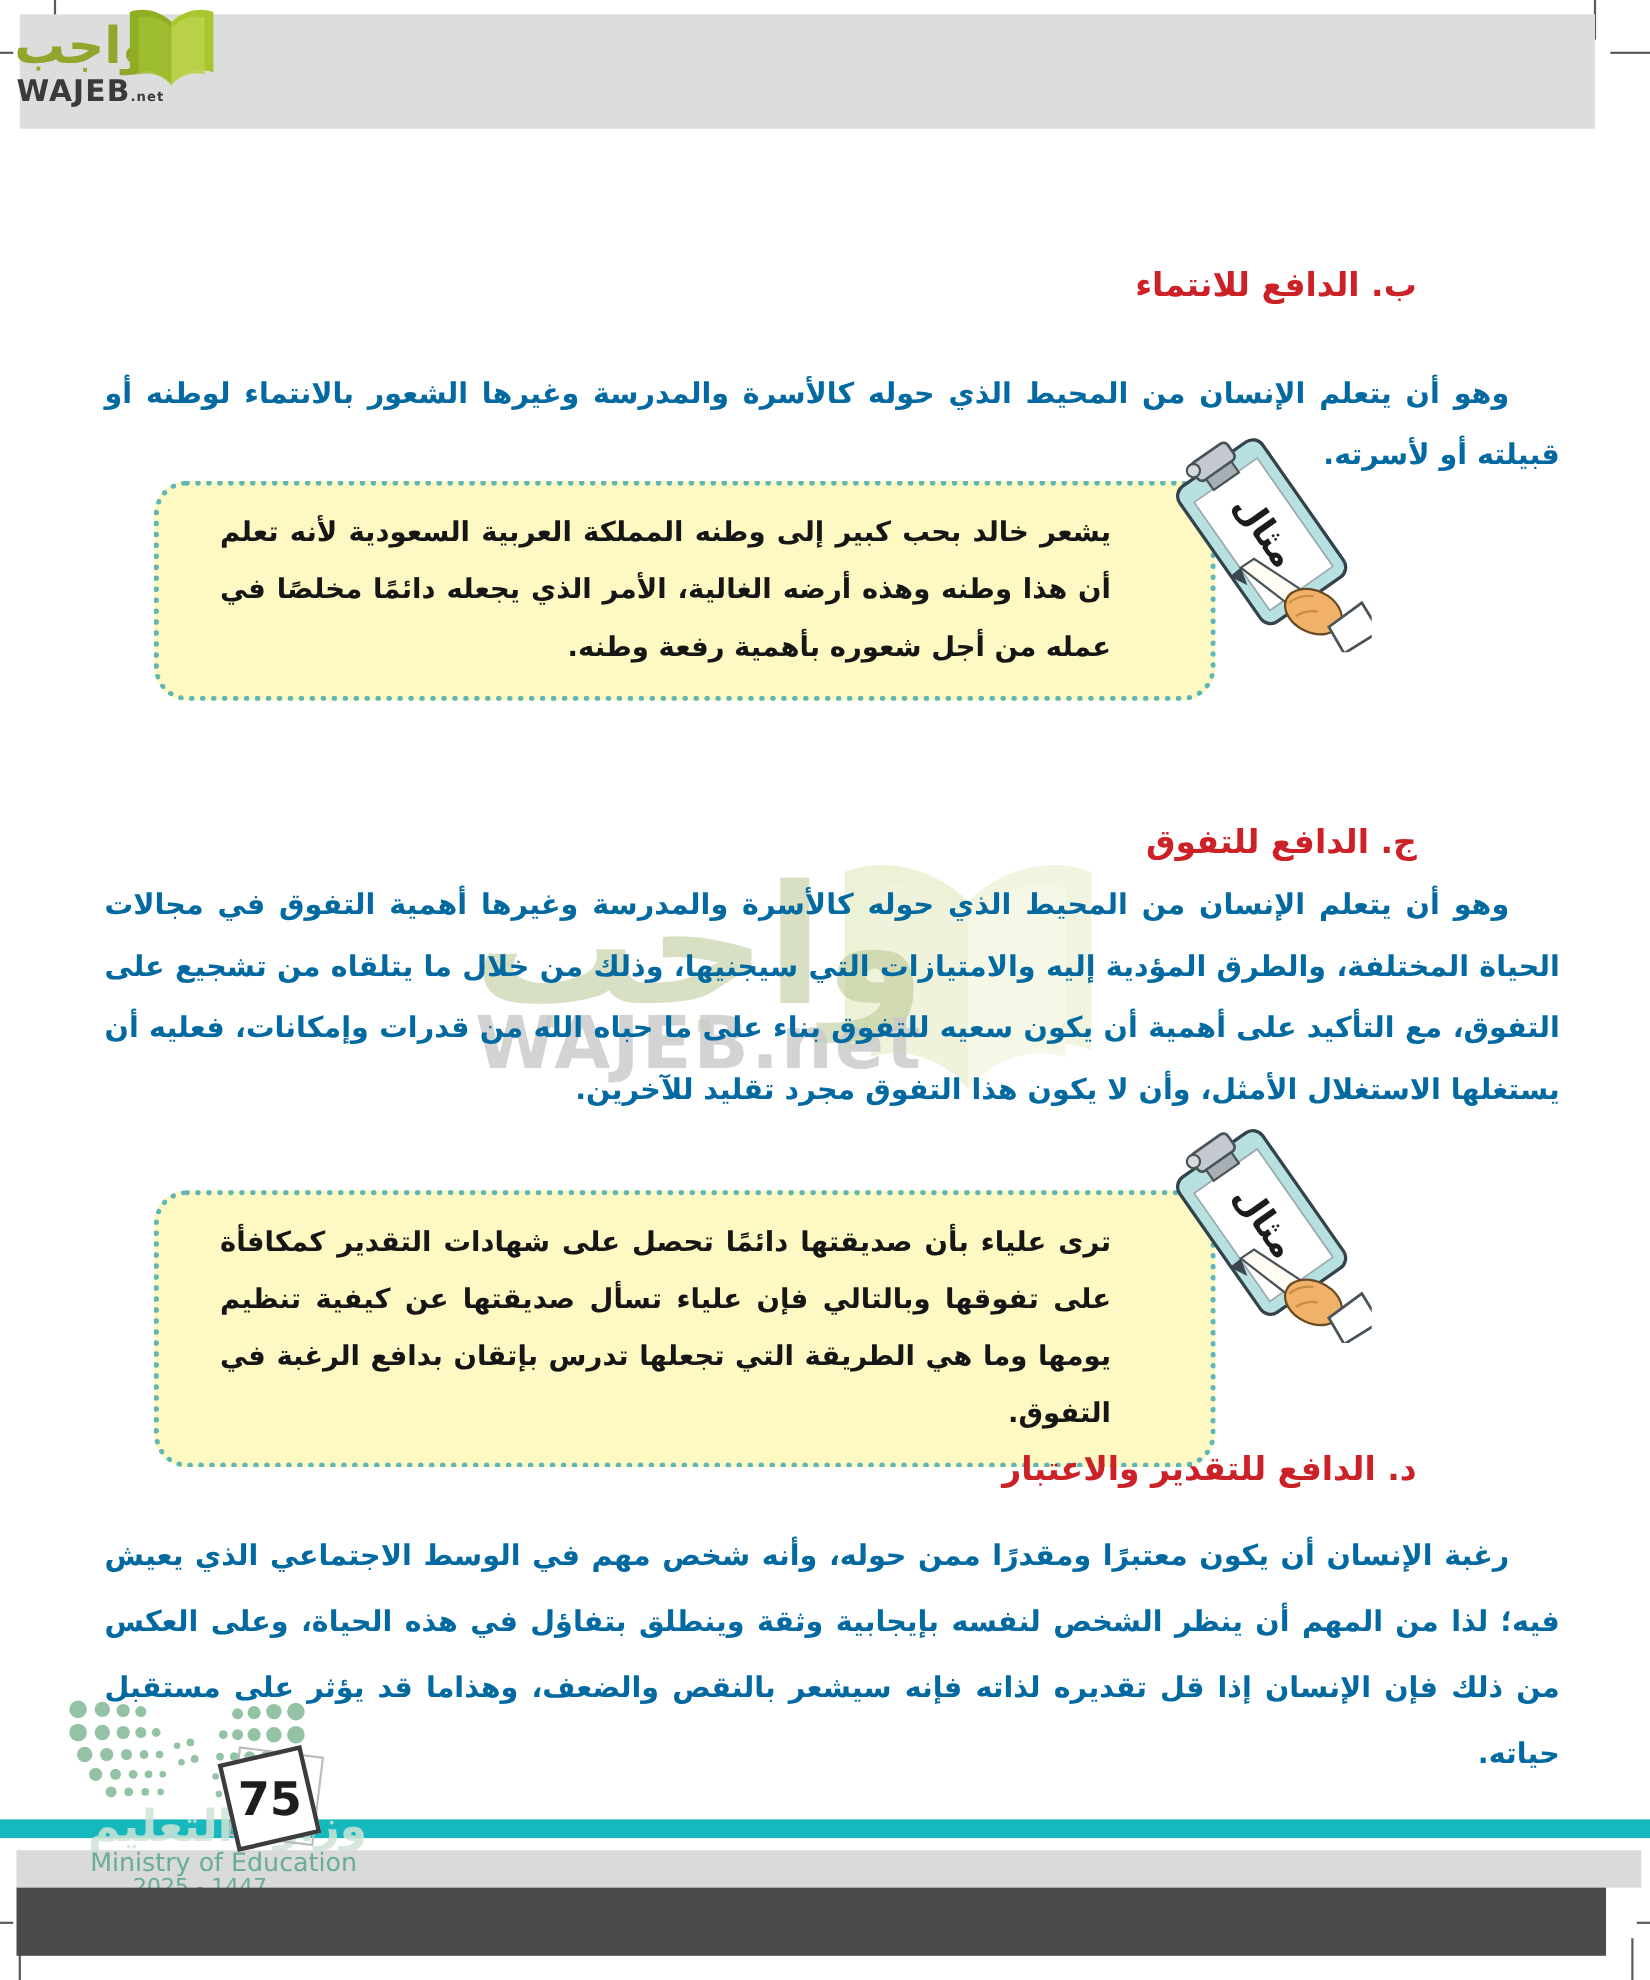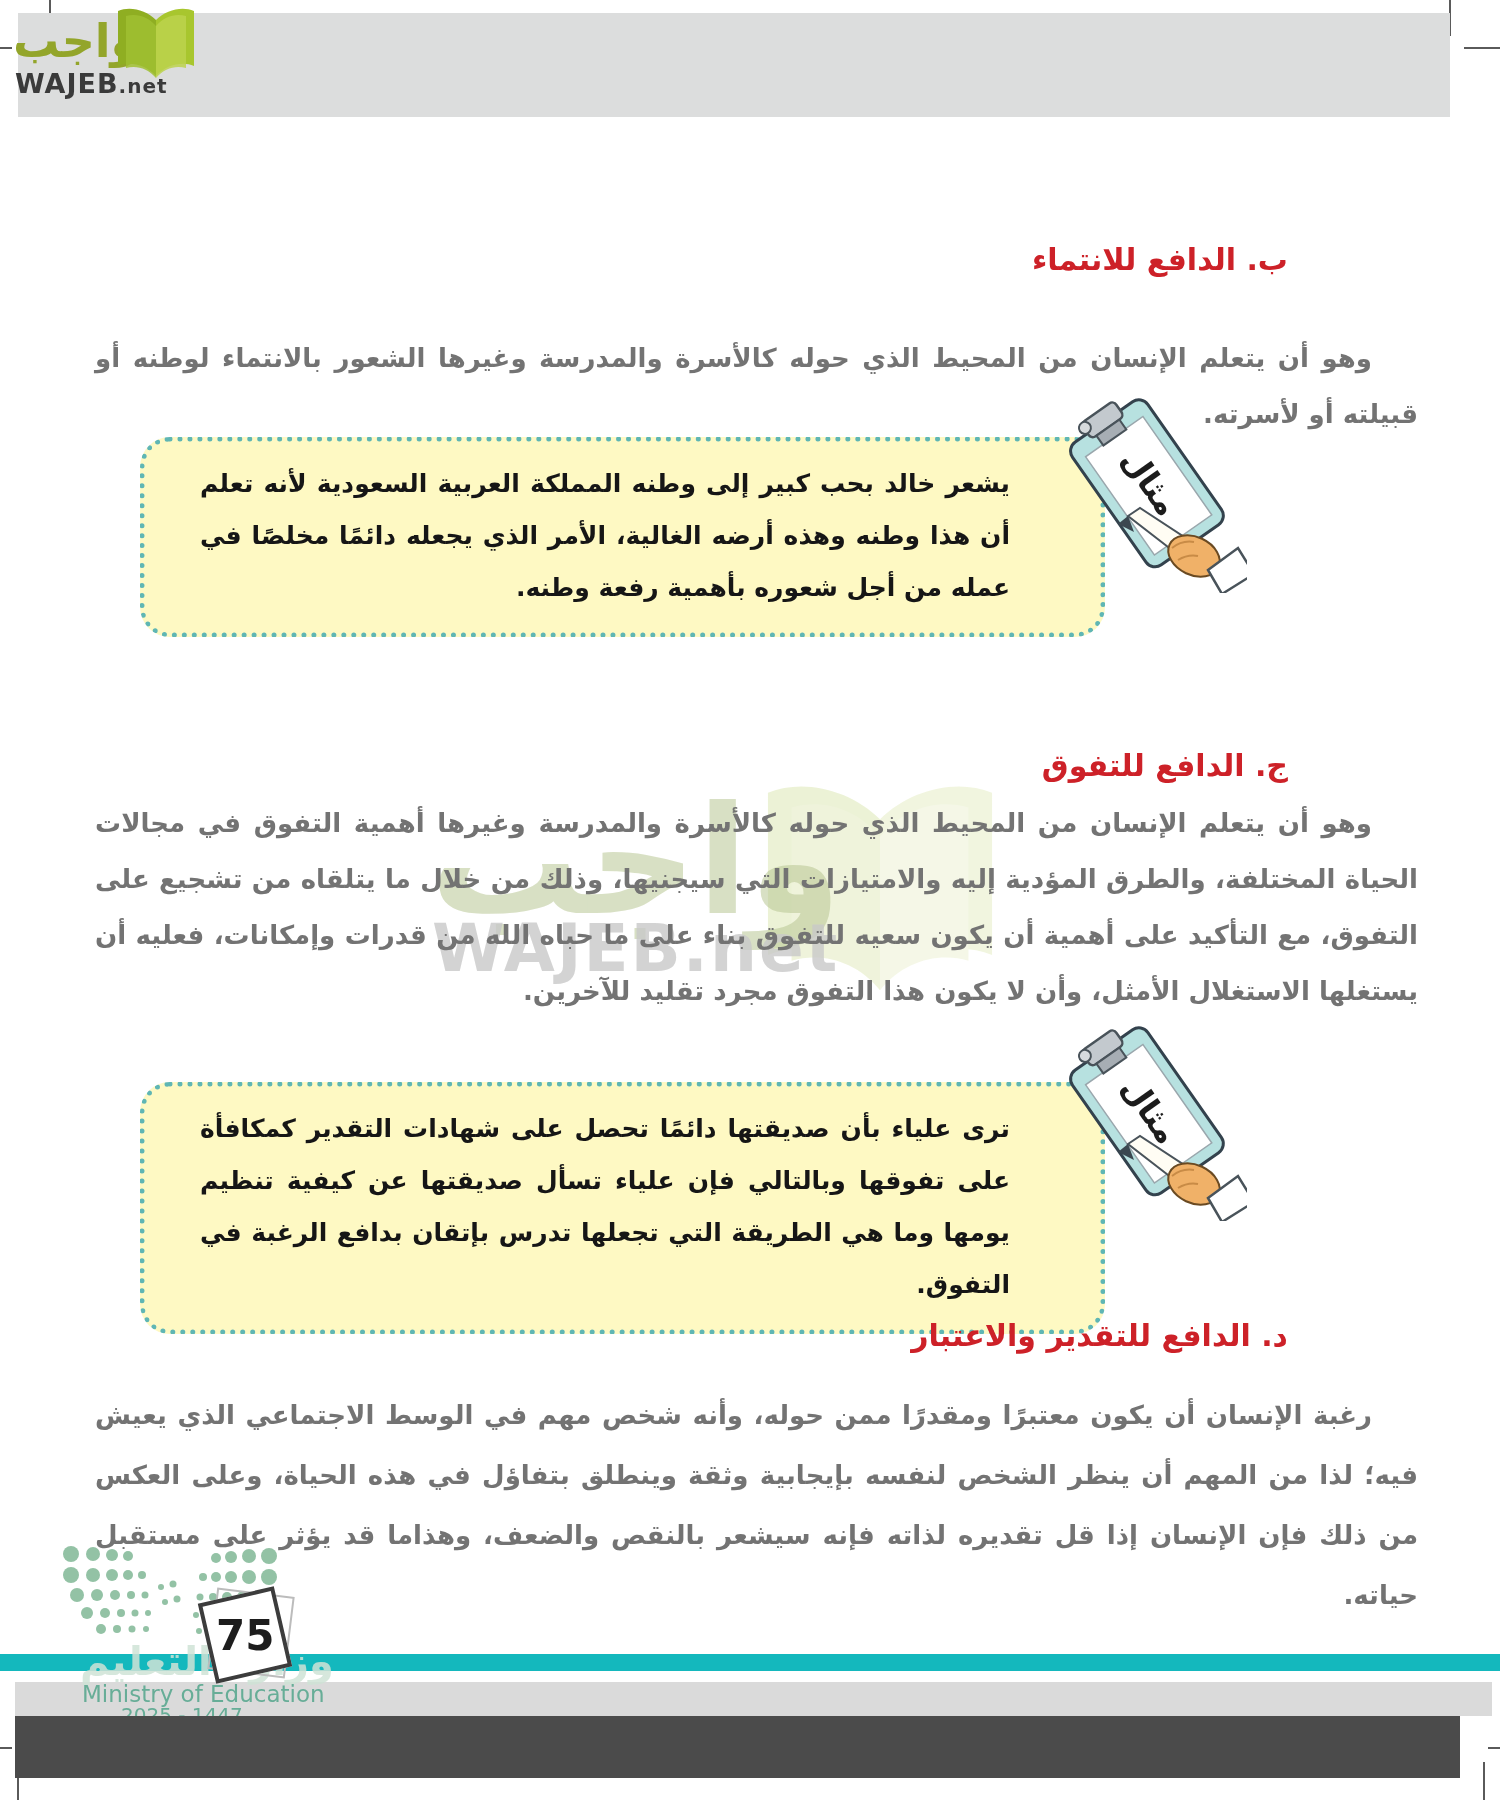--- a/index.html
+++ b/index.html
@@ -7,26 +7,26 @@
   .page { position:relative; width:1500px; height:1800px; background:#ffffff; overflow:hidden; }
 
   
   .crop { position:absolute; background:#5a5a5a; }
 
   
   .top-banner { position:absolute; left:18px; top:13px; width:1432px; height:104px; background:#dcdddd; }
   .brand { position:absolute; left:10px; top:18px; width:300px; height:100px; z-index:5; }
   .brand-ar { position:absolute; left:3px; top:0px; font-size:46px; font-weight:bold; color:#93a52a; line-height:46px; }
   .brand-en { position:absolute; left:5px; top:50px; font-size:27px; font-weight:bold; color:#3a3a3a; letter-spacing:1px; }
-  .brand-en .tld { font-size:20px;margin-top:44px; }
+  .brand-en .tld { font-size:12px;margin-top:44px; }
   .brand-book { position:absolute; left:100px; top:-12px; }
 
   
   .heading { position:absolute; right:212px; color:#cd2128; font-size:30px; font-weight:bold; direction:rtl; z-index:3; }
-  .para { position:absolute; left:95px; right:82px; direction:rtl; text-align:justify; color:#737373;
+  .para { position:absolute; left:95px; right:82px; direction:rtl; text-align:justify; color:#0369a1;
           font-size:26px; font-weight:bold; line-height:56px; text-indent:46px; z-index:3; }
 
   
   .example-box { position:absolute; left:140px; width:965px; background:#fef9c3;
                  border:5px dotted #5fb6b4; border-radius:30px;
                  padding:16px 90px 18px 55px; direction:rtl; text-align:justify;
                  color:#161616; font-size:25px; font-weight:bold; line-height:52px; z-index:2; }
   .clipboard { position:absolute; width:195px; height:205px; z-index:4; }
 
   

